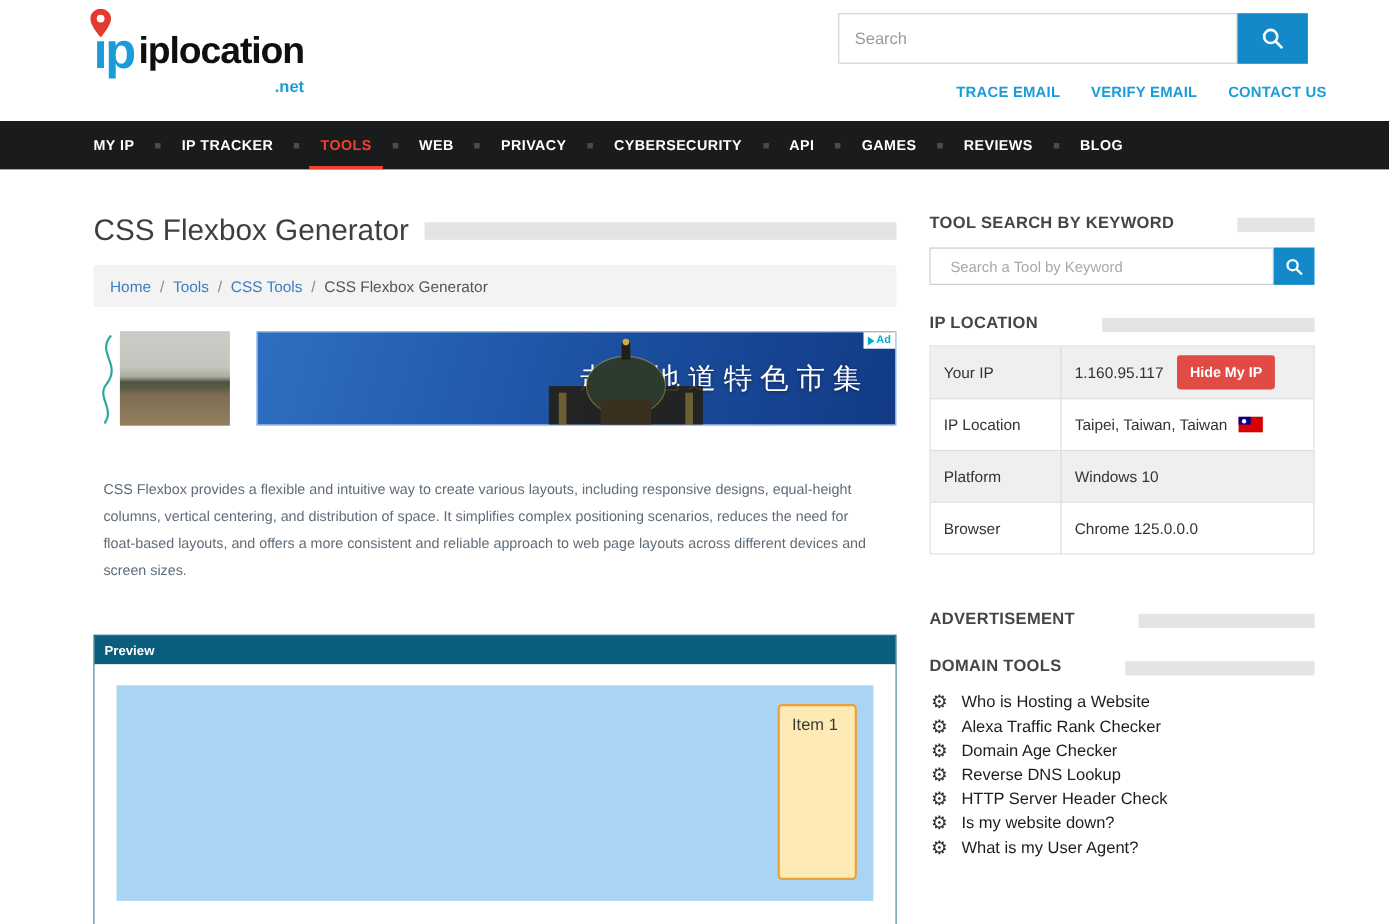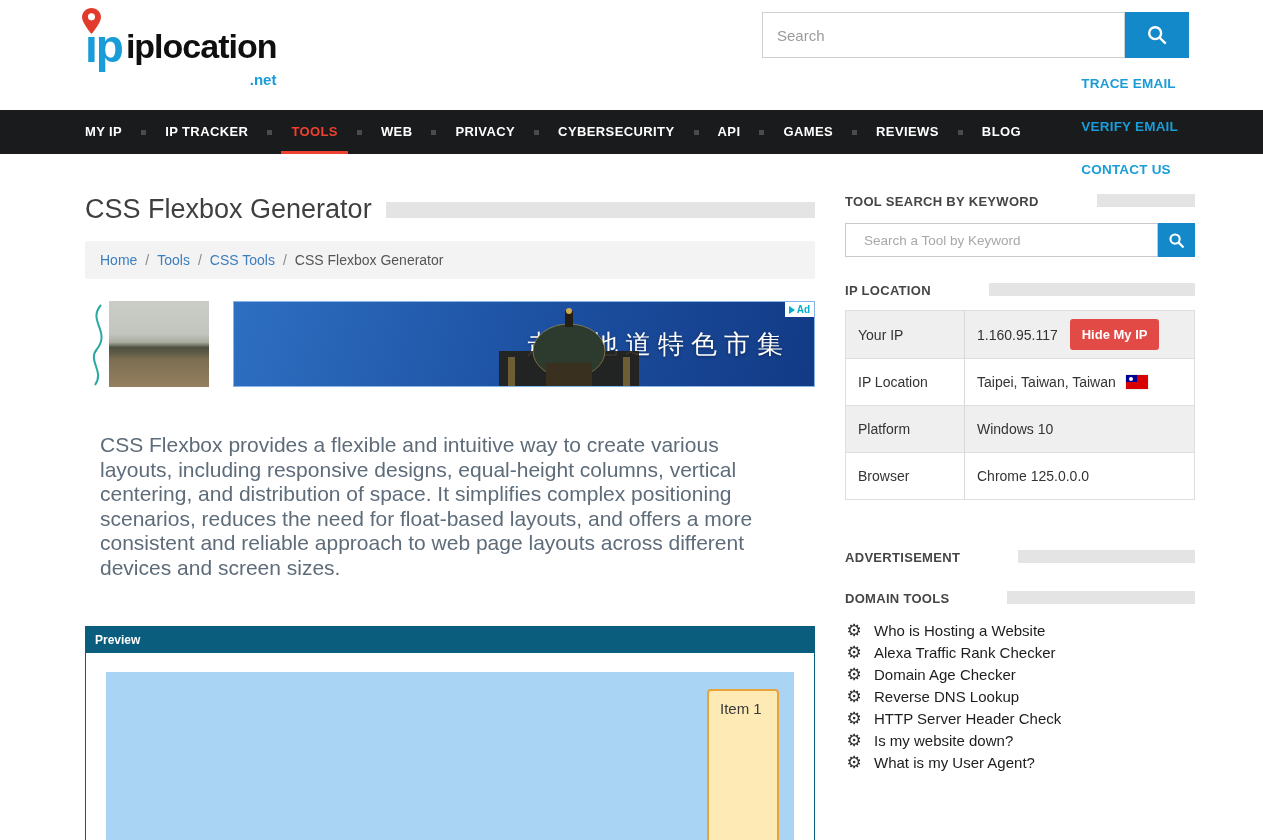--- a/index.html
+++ b/index.html
@@ -11,21 +11,21 @@
   .logo { position:absolute; left:85px; top:16px; display:flex; align-items:flex-start; cursor:pointer; }
   .logo-icon { position:relative; color:#1a9cd8; font-size:46px; font-weight:800; line-height:60px; letter-spacing:-2px; }
   .logo-pin { position:absolute; left:-3px; top:-8px; width:19px; height:26px; }
   .logo-text { position:relative; margin-left:4px; padding-bottom:16px; }
   .logo-main { font-size:34px; font-weight:800; color:#0f0f0f; letter-spacing:-1px; line-height:60px; }
   .logo-tld { position:absolute; right:0; bottom:4px; color:#1a9cd8; font-size:15px; font-weight:800; }
   .search-wrap { position:absolute; left:762px; top:12px; display:flex; }
   .search-input { width:363px; height:46px; border:1px solid #cfcfcf; padding:0 14px; font-size:15px; color:#333; box-sizing:border-box; outline:none; }
   .search-input::placeholder { color:#9b9b9b; }
   .search-btn { width:64px; height:46px; background:#1389ca; border:none; cursor:pointer; display:flex; align-items:center; justify-content:center; }
-  .header-links { position:absolute; right:85px; top:76px; display:flex; gap:28px;flex-direction:column; }
+  .header-links { position:absolute; right:57px; top:76px; display:flex; gap:28px; }
   .hlink { color:#1a9cd8; font-size:13.5px; font-weight:bold; text-decoration:none; letter-spacing:.2px; cursor:pointer; }
 
   
   .nav { height:44px; background:#1a1b1d; display:flex; align-items:center; padding-left:85px; }
   .nav-item { color:#fff; font-size:13px; font-weight:bold; letter-spacing:.4px; height:44px; line-height:44px; padding:0 10px; text-decoration:none; cursor:pointer; }
   .nav-item:first-child { padding-left:0; }
   .nav-item.active { color:#f0402f; box-shadow:inset 0 -3px 0 #f0402f; }
   .nav-sep { width:5px; height:5px; background:#4b4b4d; margin:0 9px; }
 
   
@@ -46,30 +46,30 @@
   .ad-photo { width:100px;
     background:linear-gradient(#c9cdc6 0%,#c2c6be 38%,#a8ad9f 48%,#4f5243 54%,#5c5a44 60%,#7d6e52 68%,#94805f 100%); }
   .ad-main { flex:1; margin-left:24px; position:relative; overflow:hidden; border:1px solid #89b4e8;
     background:linear-gradient(105deg,#2e6fc2 0%,#1c4fa0 55%,#123a85 100%);
     display:flex; align-items:center; justify-content:flex-end; padding-right:24px; }
   .ad-dome { position:absolute; left:250px; bottom:-1px; width:170px; height:82px; }
   .ad-headline { color:#fff; font-size:26px; letter-spacing:7px; font-weight:500; text-shadow:0 1px 3px rgba(0,0,0,.45); }
   .ad-badge { position:absolute; top:1px; right:1px; background:#fff; height:15px; padding:0 4px; display:flex; align-items:center; gap:2px; font-size:10px; font-weight:bold; color:#00aecd; cursor:pointer; }
   .ad-badge .tri { width:0; height:0; border-left:6px solid #00aecd; border-top:4px solid transparent; border-bottom:4px solid transparent; }
 
-  .description { margin:46px 0 0 15px; width:694px; font-size:21px; line-height:24.5px; color:#5e6c7a; }
+  .description { margin:46px 0 0 9px; width:694px; font-size:13px; line-height:24.5px; color:#5e6c7a; }
 
   .preview-panel { margin-top:46px; border:1px solid #0b5d7e; }
   .preview-header { background:#0b5d7e; color:#ffffff; font-size:12px; font-weight:bold; padding:6px 9px; }
   .preview-body { padding:19px 20px 60px; background:#fff; }
   .flex-container { background:#a9d4f3; height:196px; padding:17px 15px; box-sizing:border-box; display:flex;justify-content:flex-end; }
   .flex-item { width:72px; height:160px; background:#fdeab4; border:2px solid #e8a33d; border-radius:4px; box-sizing:border-box; padding:9px 11px; font-size:15px; color:#3a3a3a; }
 
   
-  .side-heading { display:flex; align-items:flex-start; font-size:13px; font-weight:bold; color:#454545; letter-spacing:.3px;gap:48px; }
+  .side-heading { display:flex; align-items:flex-end; font-size:15px; font-weight:bold; color:#454545; letter-spacing:.3px;gap:48px; }
   .side-bar-fill { flex:1; height:13px; background:#e4e4e4; margin-left:10px; }
   .tool-search { margin-top:14px; display:flex; }
   .tool-search input { flex:1; height:34px; border:1px solid #c9c9c9; padding:0 18px; font-size:13.5px; color:#333; box-sizing:border-box; outline:none; }
   .tool-search input::placeholder { color:#a8a8a8; }
   .tool-search button { width:37px; height:34px; background:#1389ca; border:none; cursor:pointer; display:flex; align-items:center; justify-content:center; }
   .ip-heading { margin-top:26px; }
   .ip-table { margin-top:12px; width:100%; border-collapse:collapse; font-size:14px; color:#333; border:1px solid #dedede; }
   .ip-table tr { height:47px; }
   .ip-table tr:nth-child(odd) { background:#efefef; }
   .ip-table tr:nth-child(even) { background:#fff; }

